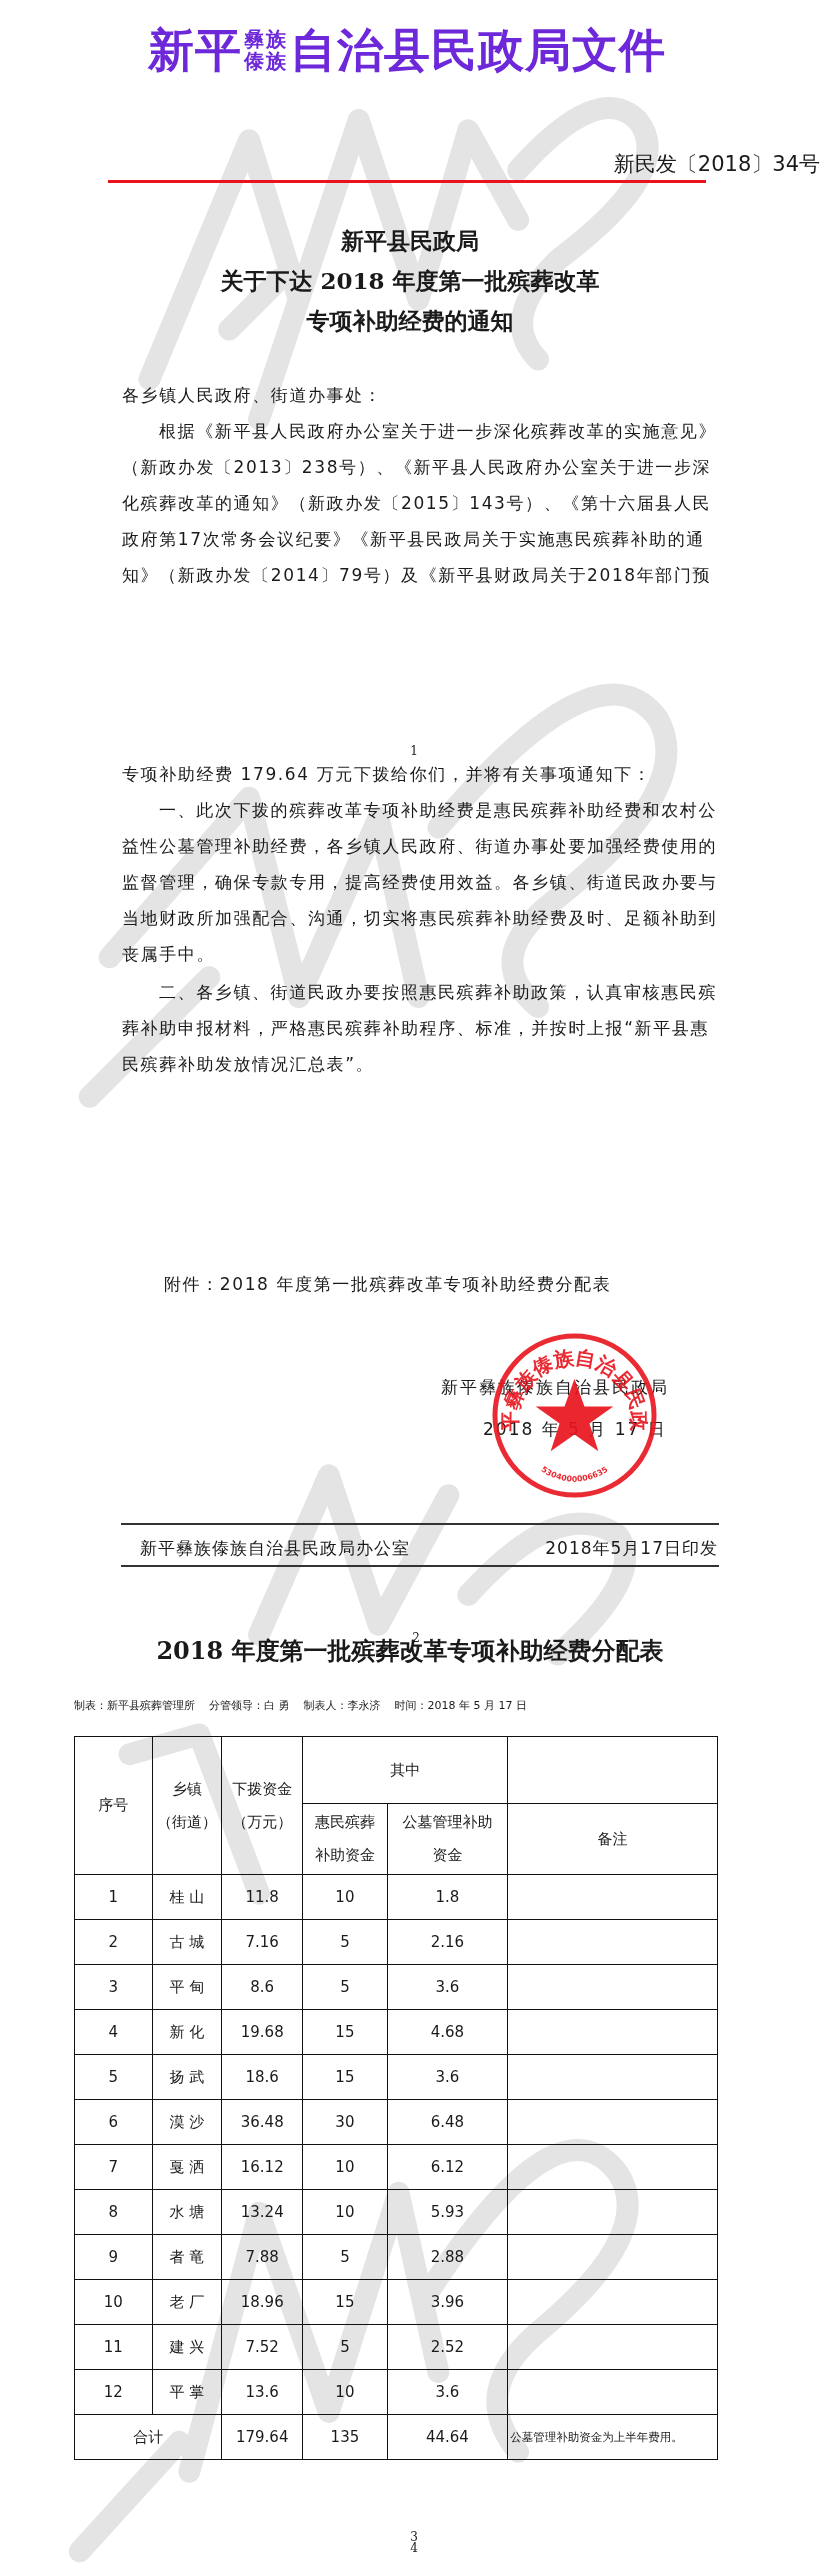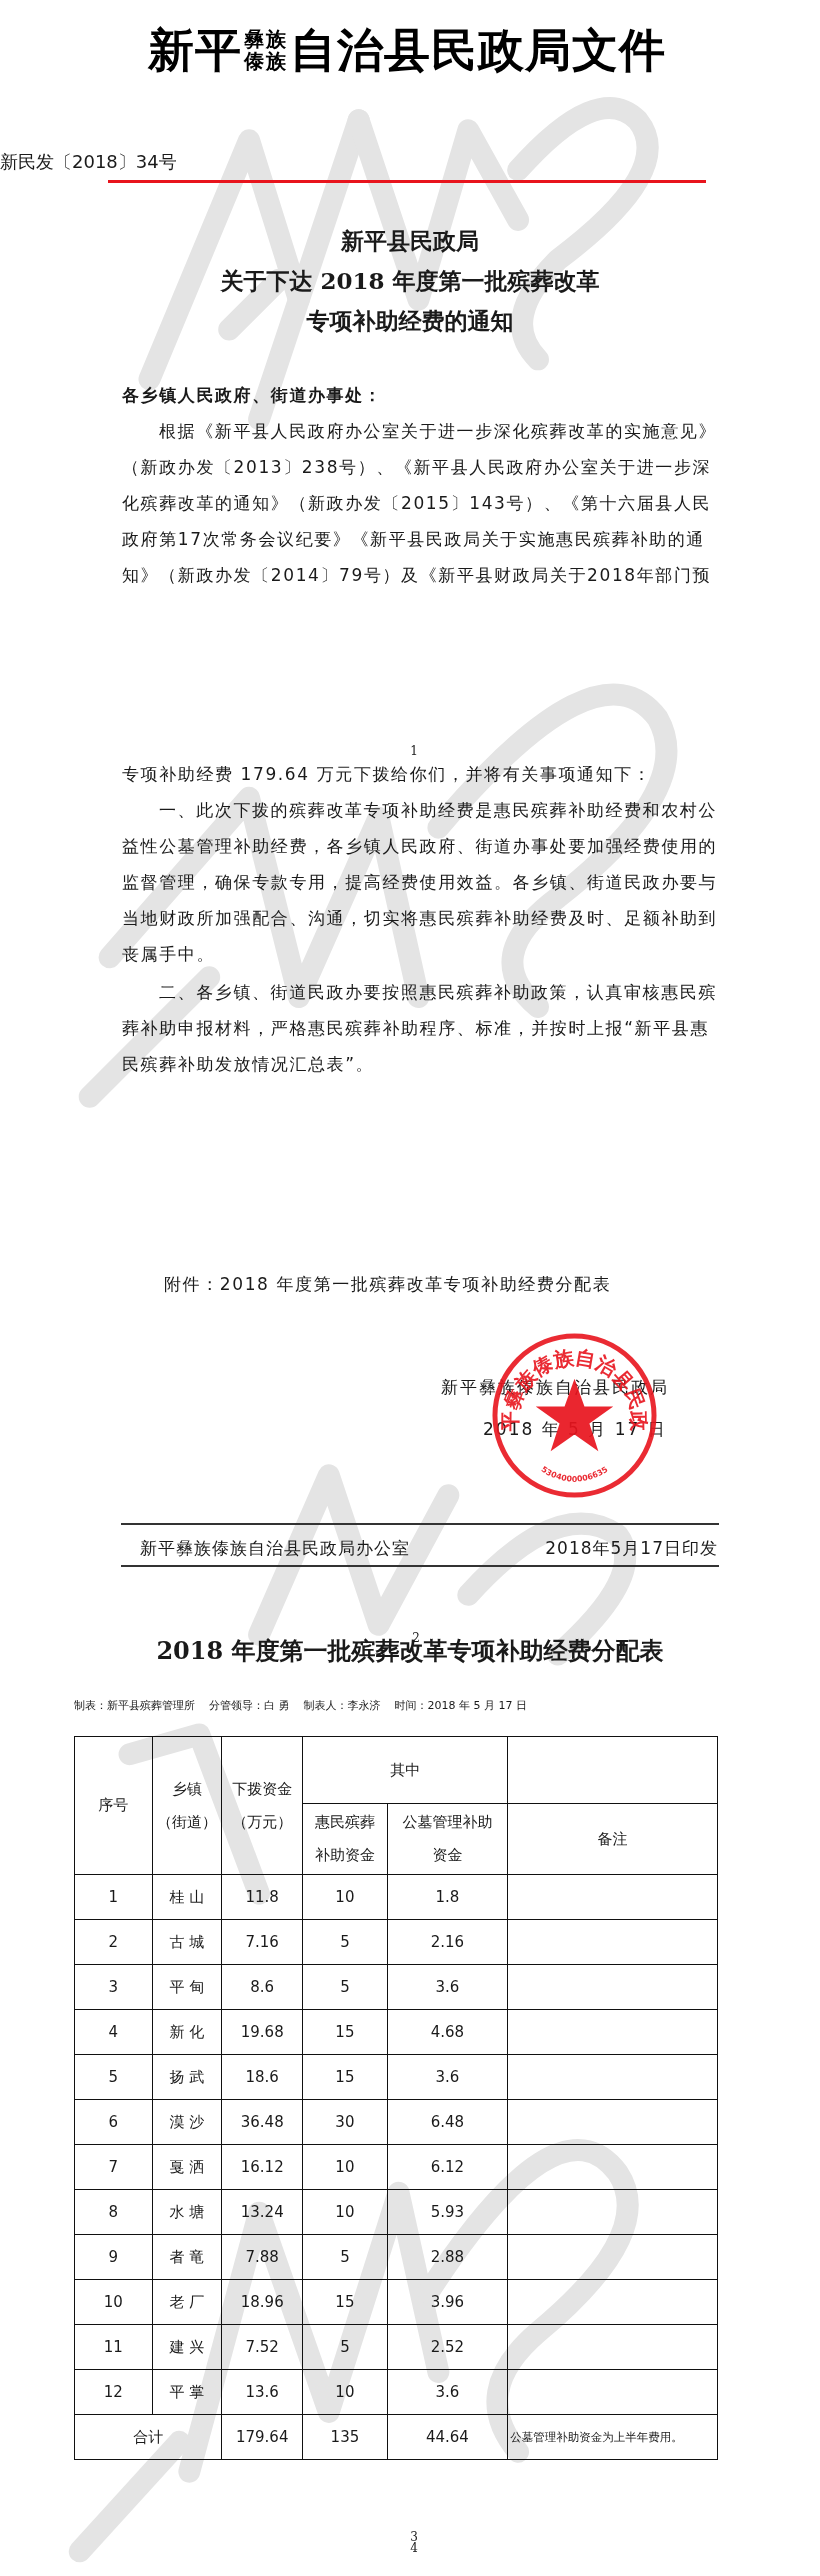--- a/index.html
+++ b/index.html
@@ -3,25 +3,25 @@
 <meta charset="utf-8">
 <style>
   html, body { margin: 0; padding: 0; background: #ffffff; }
   body { width: 820px; height: 2576px; position: relative; overflow: hidden;
          font-family: "DejaVu Serif", "Liberation Serif", serif; color: #1a1a1a; }
   .abs { position: absolute; }
   .watermark { position: absolute; left: 0; top: 0; width: 820px; height: 2576px; pointer-events: none; z-index: 1; }
   .content { position: absolute; left: 0; top: 0; width: 820px; height: 2576px; z-index: 2; }
 
   
-  .masthead { left: 108px; top: 20px; width: 598px; height: 60px; color: #000000;
+  .masthead { left: 108px; top: 20px; width: 598px; height: 60px; color: #6d28d9;
               font-family: "DejaVu Serif", serif; font-weight: bold; display: flex; align-items: center; justify-content: center; }
   .mh-big { font-size: 46px; letter-spacing: 1px; line-height: 1; }
   .mh-stack { display: flex; flex-direction: column; font-size: 20px; line-height: 22px; margin: 0 2px; letter-spacing: 2px; }
-  .docnum { left: 0; width: 820px; top: 150px; text-align: left; font-size: 18px;
+  .docnum { left: 0; width: 820px; top: 150px; text-align: right; font-size: 21px;
             font-family: "DejaVu Sans", sans-serif; font-weight: normal; }
   .redline { left: 108px; top: 180px; width: 598px; height: 3px; background: #e8141d; }
 
   .title { left: 0; width: 820px; text-align: center; font-size: 23px; font-weight: bold; line-height: 40px; }
   .para { left: 122px; width: 598px; font-size: 17px; line-height: 36px; letter-spacing: 1.6px;
           font-family: "DejaVu Sans", sans-serif; }
   .indent { text-indent: 37px; }
   .pnum { font-family: "DejaVu Serif", serif; font-size: 12px; width: 20px; text-align: center; }
 
   .sign { font-family: "DejaVu Sans", sans-serif; font-size: 17px; letter-spacing: 2px; }
@@ -78,21 +78,21 @@
     <span class="mh-big">自治县民政局文件</span>
   </div>
 
   <div class="abs docnum">新民发〔2018〕34号</div>
   <div class="abs redline"></div>
 
   <div class="abs title" style="top:221px;">新平县民政局</div>
   <div class="abs title" style="top:261px;">关于下达 2018 年度第一批殡葬改革</div>
   <div class="abs title" style="top:301px;">专项补助经费的通知</div>
 
-  <div class="abs para" style="top:377px;font-weight:bold;">各乡镇人民政府、街道办事处：</div>
+  <div class="abs para" style="top:377px;">各乡镇人民政府、街道办事处：</div>
   <div class="abs para indent" style="top:413px;height:181px;overflow:hidden;">根据《新平县人民政府办公室关于进一步深化殡葬改革的实施意见》（新政办发〔2013〕238号）、《新平县人民政府办公室关于进一步深化殡葬改革的通知》（新政办发〔2015〕143号）、《第十六届县人民政府第17次常务会议纪要》《新平县民政局关于实施惠民殡葬补助的通知》（新政办发〔2014〕79号）及《新平县财政局关于2018年部门预算的批复》（新财字〔2018〕1号），结合各乡镇、街道实际，现将2018年度第一批殡葬改革</div>
 
   <div class="abs pnum" style="left:404px;top:744px;">1</div>
 
   <div class="abs para" style="top:756px;">专项补助经费 179.64 万元下拨给你们，并将有关事项通知下：</div>
   <div class="abs para indent" style="top:792px;">一、此次下拨的殡葬改革专项补助经费是惠民殡葬补助经费和农村公益性公墓管理补助经费，各乡镇人民政府、街道办事处要加强经费使用的监督管理，确保专款专用，提高经费使用效益。各乡镇、街道民政办要与当地财政所加强配合、沟通，切实将惠民殡葬补助经费及时、足额补助到丧属手中。</div>
   <div class="abs para indent" style="top:974px;">二、各乡镇、街道民政办要按照惠民殡葬补助政策，认真审核惠民殡葬补助申报材料，严格惠民殡葬补助程序、标准，并按时上报“新平县惠民殡葬补助发放情况汇总表”。</div>
 
   <div class="abs para" style="left:164px;top:1266px;">附件：2018 年度第一批殡葬改革专项补助经费分配表</div>
 

